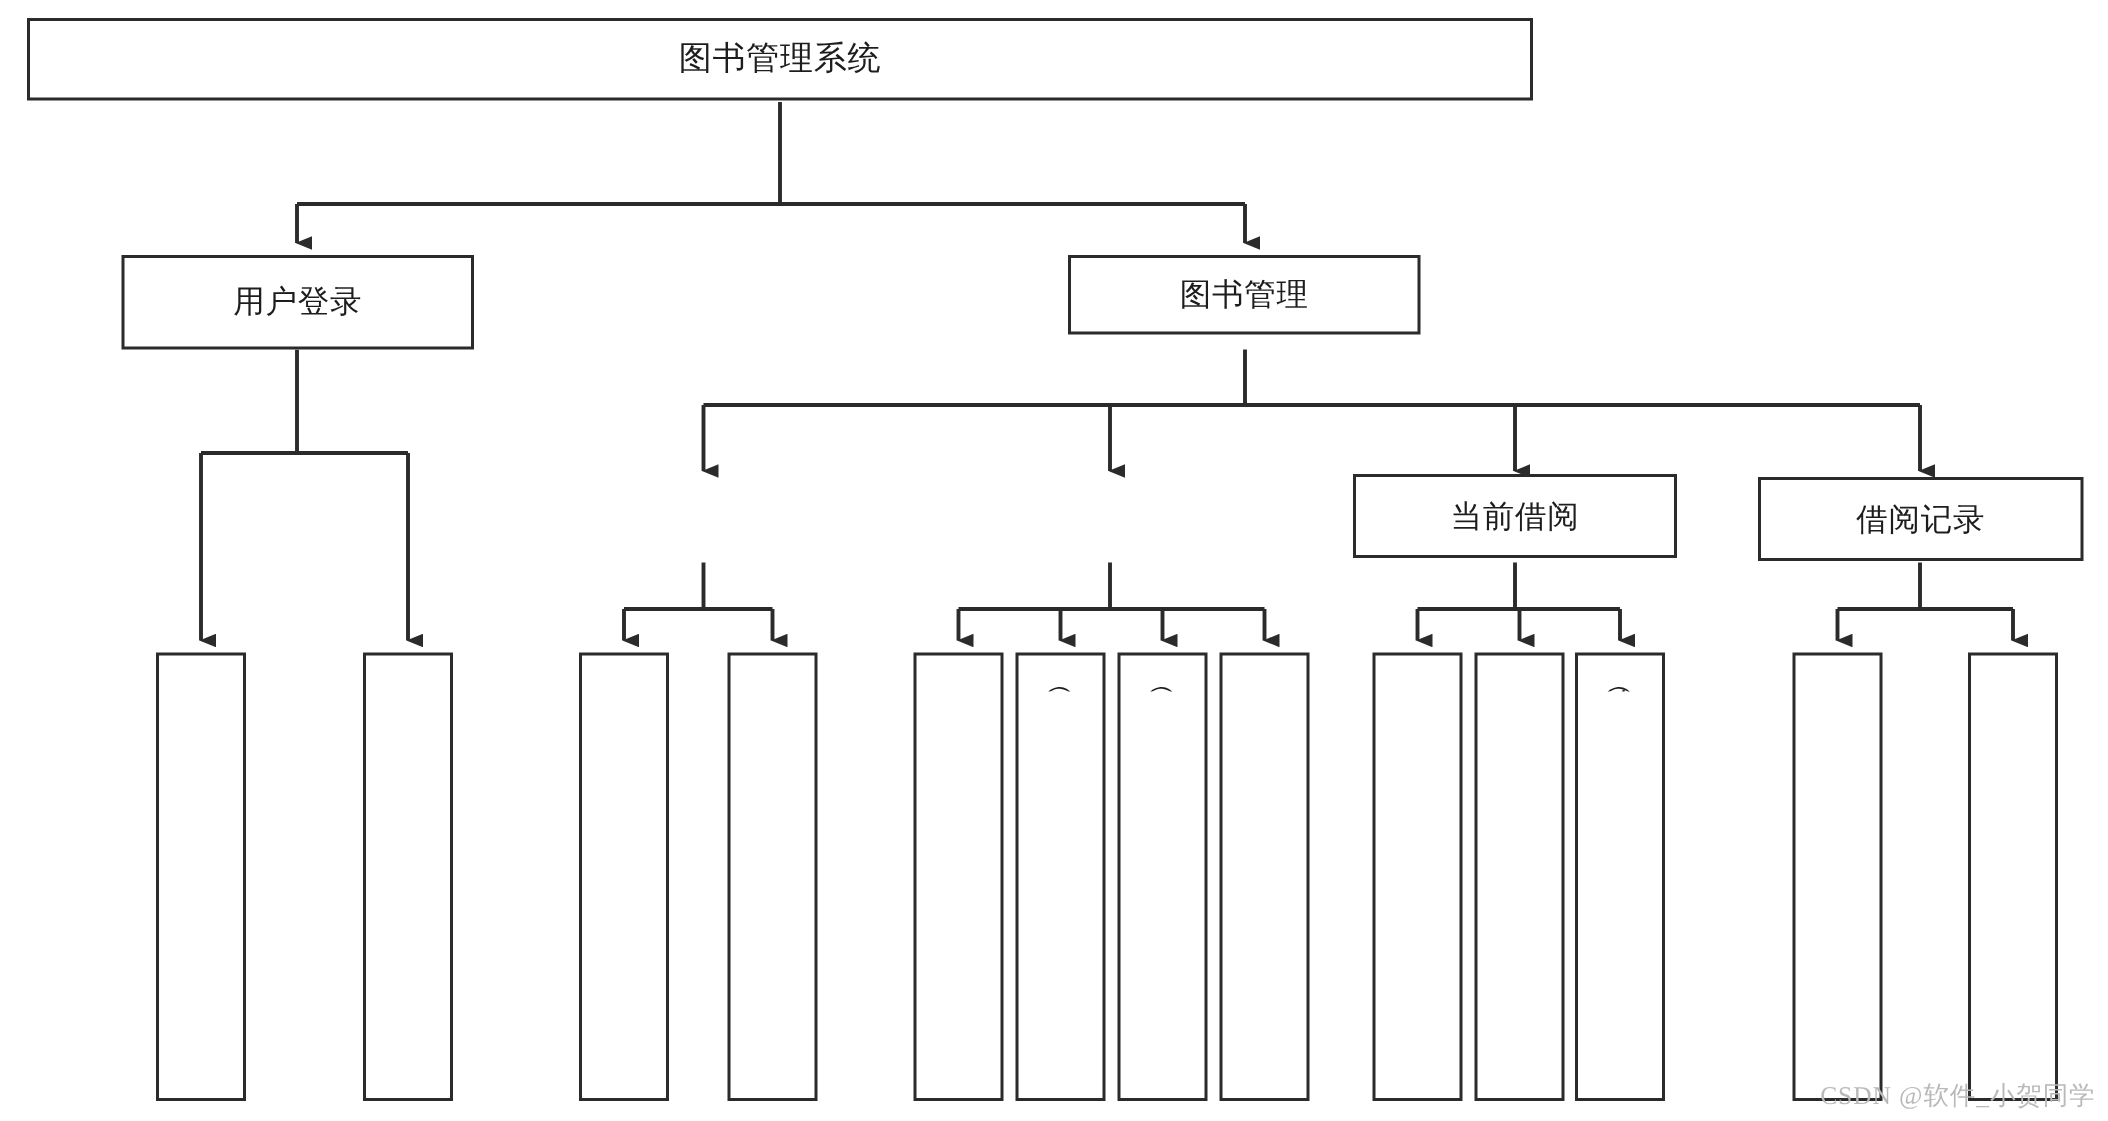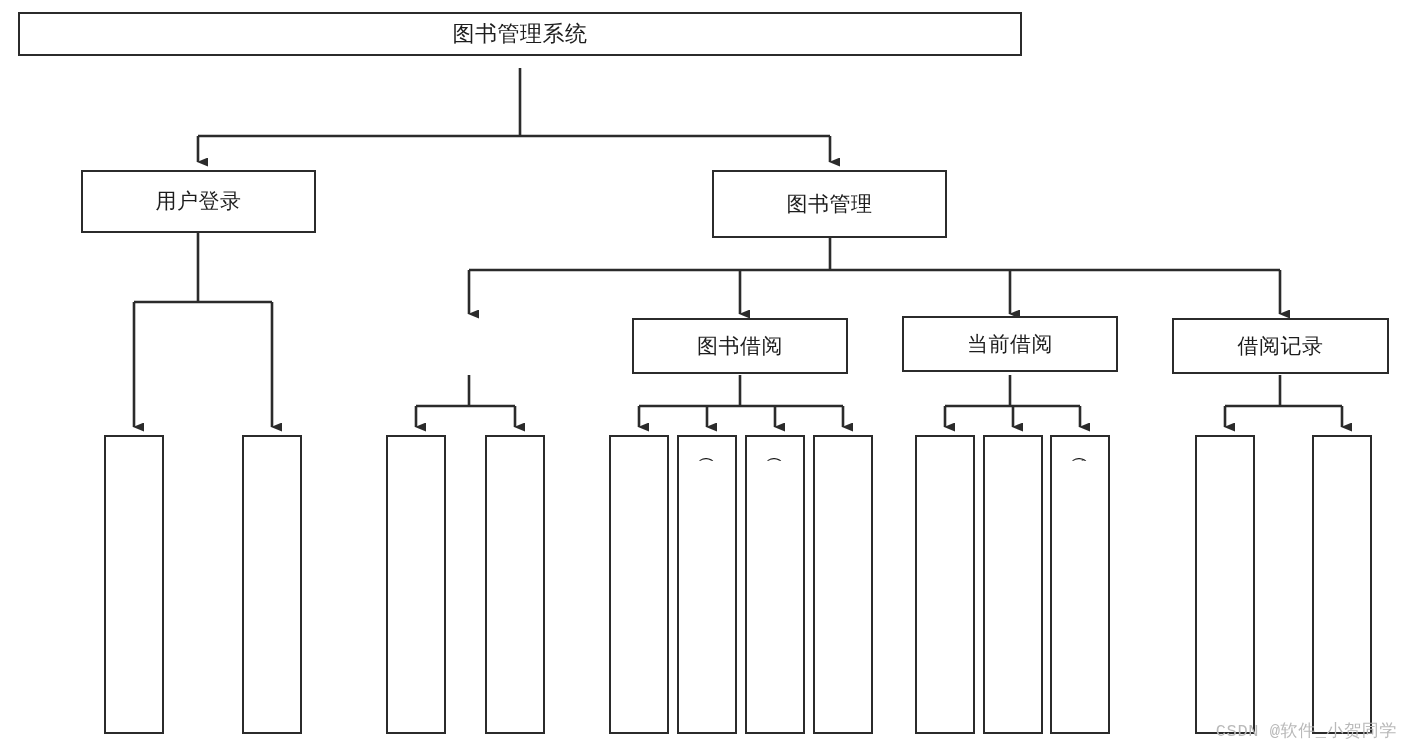--- a/index.html
+++ b/index.html
@@ -70,21 +70,21 @@
   }
   #watermark {
     position: absolute;
     right: 8px;
     bottom: 5px;
     font-size: 17px;
     color: #b9b9b9;
     letter-spacing: 0.6px;
     white-space: nowrap;
     z-index: 3;
-    font-family: Liberation Mono, monospace;
+    font-family: Liberation Serif, serif;
   }
 </style>
 </head>
 <body>
 
 <div id="diagram-root">
 
   <svg id="connector-layer" viewBox="0 0 1405 747" width="1405" height="747" xmlns="http://www.w3.org/2000/svg">
     <defs>
       <marker id="arrowhead" markerWidth="9" markerHeight="11" refX="4.5" refY="10" orient="auto" markerUnits="userSpaceOnUse">
@@ -141,34 +141,31 @@
     </g>
 
     <g stroke="#2b2b2b" stroke-width="2.6" fill="none">
       <path d="M1280,375 L1280,406"></path>
       <path d="M1225,406 L1342,406"></path>
       <path d="M1225,406 L1225,427" marker-end="url(#arrowhead)"></path>
       <path d="M1342,406 L1342,427" marker-end="url(#arrowhead)"></path>
     </g>
   </svg>
 
-  <div class="node horizontal root" style="left:18px; top:12px; width:1004px; height:44px;">
+  <div class="node horizontal root" style="left:18px; top:12px; width:1004px; height:55px;">
     <span class="node-label">图书管理系统</span>
   </div>
 
   <div class="node horizontal" style="left:81px; top:170px; width:235px; height:63px;">
     <span class="node-label">用户登录</span>
   </div>
-  <div class="node horizontal" style="left:712px; top:170px; width:235px; height:68px;">
+  <div class="node horizontal" style="left:712px; top:170px; width:235px; height:53px;">
     <span class="node-label">图书管理</span>
   </div>
 
-  <div class="node horizontal" style="left:632px; top:318px; width:216px; height:56px;">
-    <span class="node-label">图书借阅</span>
-  </div>
   <div class="node horizontal" style="left:902px; top:316px; width:216px; height:56px;">
     <span class="node-label">当前借阅</span>
   </div>
   <div class="node horizontal" style="left:1172px; top:318px; width:217px; height:56px;align-items:center;">
     <span class="node-label">借阅记录</span>
   </div>
 
   <div class="node vertical" style="left:104px; top:435px; width:60px; height:299px;">
     <span class="node-label">用户登录</span>
   </div>

